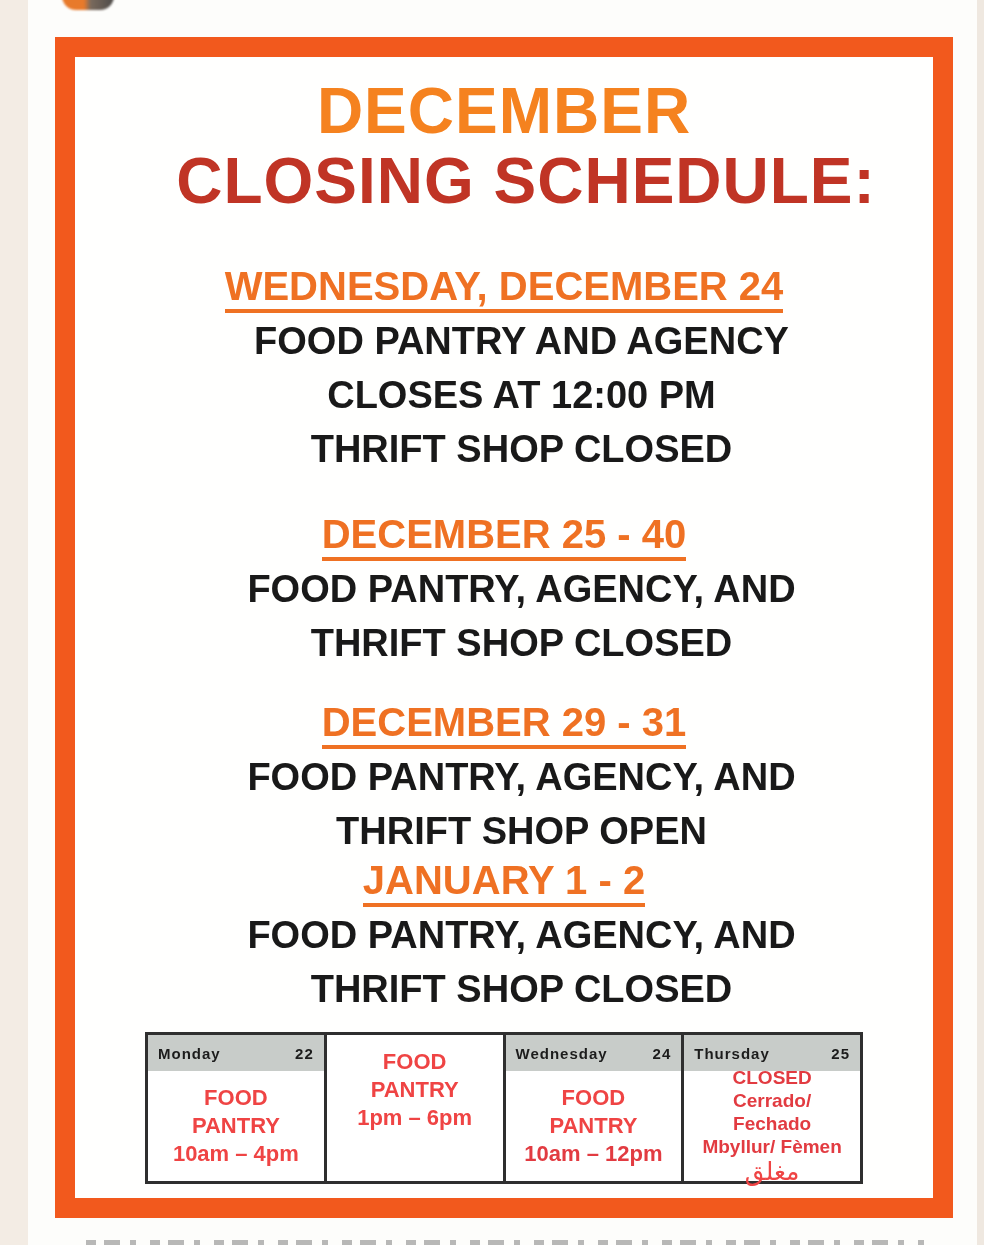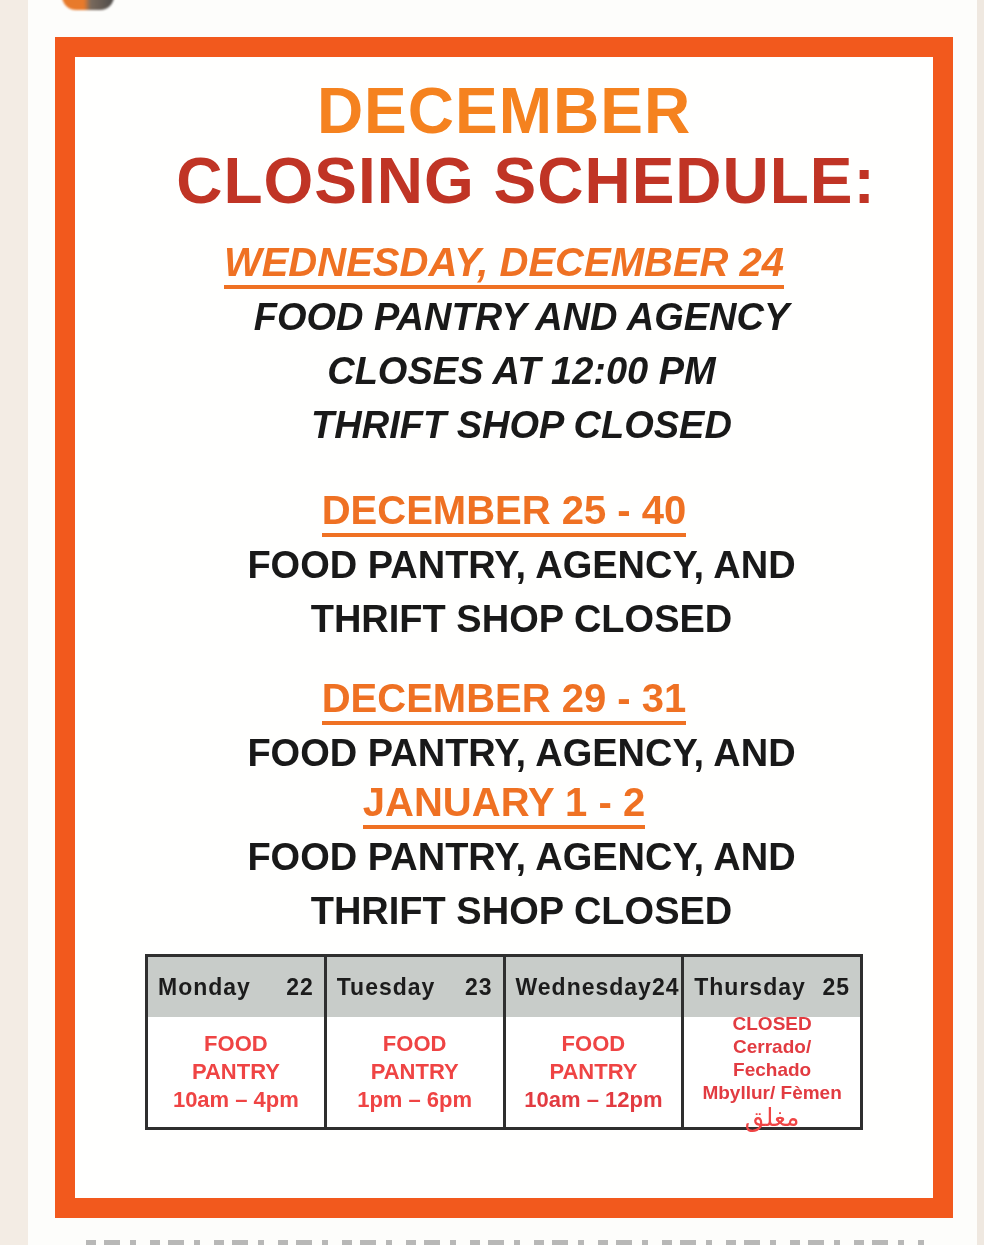--- a/index.html
+++ b/index.html
@@ -33,37 +33,37 @@
   .section .heading{
     font-weight:bold;font-size:40px;line-height:44px;color:#ef7123;
   }
   .section .heading .u{
     border-bottom:4px solid #ef7123;padding-bottom:1px;
   }
   .section .line{
     font-weight:bold;font-size:38px;line-height:54px;color:#191919;
     letter-spacing:0px;
   }
-  .sec-1{margin-top:29px;font-style:italic;}
+  .sec-1{margin-top:53px;}
   .sec-2{margin-top:36px;}
   .sec-3{margin-top:30px;}
   .sec-4{}
   .section .lines{margin-top:6px;padding-left:35px;}
 
   .schedule-table{
     width:712px;margin:16px auto 0 auto;
     display:flex;flex-direction:row;
     border:3px solid #2f2f2f;background:#fff;
   }
   .day-col{flex:1;display:flex;flex-direction:column;min-width:0;}
   .day-col + .day-col{border-left:3px solid #2f2f2f;}
   .day-header{
     background:#c8ccc9;height:36px;display:flex;align-items:center;
-    justify-content:space-between;padding:12px 10px;
-    font-weight:bold;font-size:23px;color:#1c1c1c;letter-spacing:1px;
+    justify-content:space-between;padding:0 10px;
+    font-weight:bold;font-size:15px;color:#1c1c1c;letter-spacing:1px;
   }
   .day-body{
     height:106px;display:flex;flex-direction:column;justify-content:center;
     align-items:center;padding:2px 10px;
   }
   .cell-line{font-weight:bold;font-size:22px;line-height:28px;color:#ef4444;}
   .cell-line.red{color:#e23b41;}
   .cell-line.small{font-size:19px;line-height:23px;}
   .cell-line.arabic{font-size:25px;line-height:28px;font-weight:normal;
     font-family:"DejaVu Sans", sans-serif;}
@@ -103,20 +103,21 @@
     <div class="lines">
       <div class="line">FOOD PANTRY, AGENCY, AND</div>
       <div class="line">THRIFT SHOP CLOSED</div>
     </div>
   </div>
 
   <div class="section sec-3">
     <div class="heading"><span class="u">DECEMBER 29 - 31</span></div>
     <div class="lines">
       <div class="line">FOOD PANTRY, AGENCY, AND</div>
+      <div class="line">THRIFT SHOP OPEN</div>
     </div>
   </div>
 
   <div class="section sec-4">
     <div class="heading"><span class="u">JANUARY 1 - 2</span></div>
     <div class="lines">
       <div class="line">FOOD PANTRY, AGENCY, AND</div>
       <div class="line">THRIFT SHOP CLOSED</div>
     </div>
   </div>
@@ -128,24 +129,20 @@
         <span>Monday</span>
         <span>22</span>
       </div>
       <div class="day-body">
         <div class="cell-line">FOOD PANTRY</div>
         <div class="cell-line">10am – 4pm</div>
       </div>
     </div>
 
     <div class="day-col">
-      <div class="day-header">
-        <span>Tuesday</span>
-        <span>23</span>
-      </div>
       <div class="day-body">
         <div class="cell-line">FOOD PANTRY</div>
         <div class="cell-line">1pm – 6pm</div>
       </div>
     </div>
 
     <div class="day-col">
       <div class="day-header">
         <span>Wednesday</span>
         <span>24</span>

